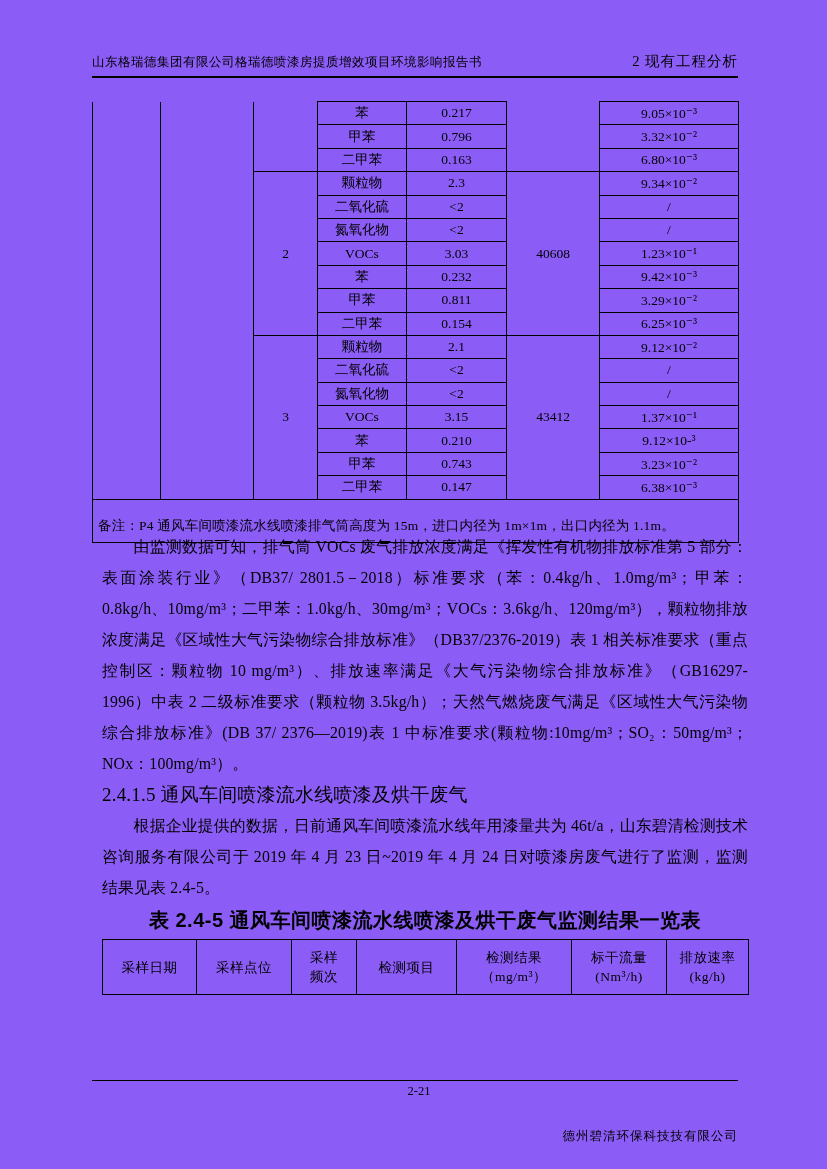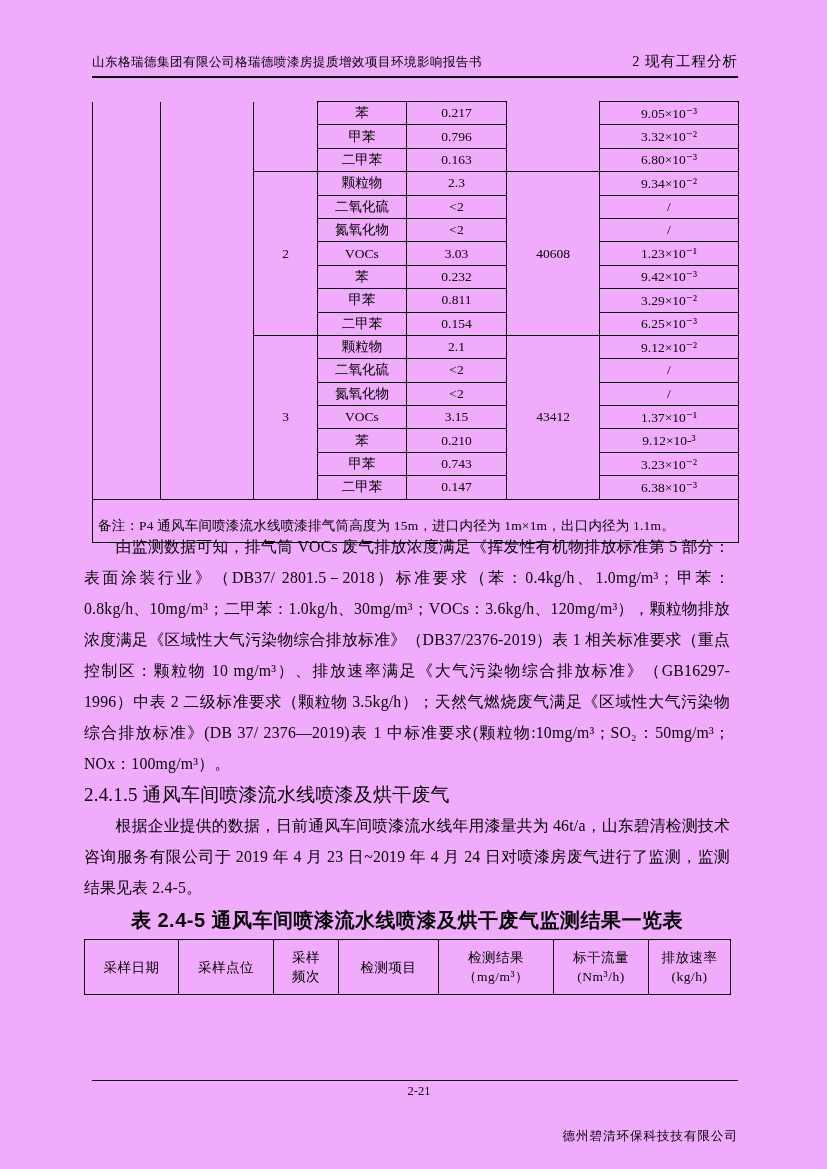--- a/index.html
+++ b/index.html
@@ -1,20 +1,20 @@
 <!DOCTYPE html>
 <html><head>
 <meta charset="utf-8">
 <style>
   html,body{margin:0;padding:0;background:#e8e8e8;}
   .page{
     position:relative;
     width:827px;height:1169px;
     margin:0 auto;
-    background:#f0abfc;
+    background:#8b5cf6;
     font-family:"Liberation Serif","DejaVu Serif",serif;
     color:#000;
     overflow:hidden;
   }
 
   
   .pg-header{position:absolute;left:92px;width:646px;top:52px;}
   .pg-header-row{display:flex;justify-content:space-between;align-items:flex-end;}
   .pg-header-left{font-size:12.5px;letter-spacing:.5px;}
   .pg-header-right{font-size:14.5px;letter-spacing:1px;}
@@ -26,21 +26,21 @@
       font-size:13.5px;padding:0;overflow:hidden;}
   .tbl td.no-top{border-top:none;}
   .top-table{position:absolute;top:101px;left:92px;}
   .top-table td{height:22.4px;}
   .top-table td.note-cell{
     text-align:left;height:28px;padding:12px 4px 2px 5px;font-size:13.5px;letter-spacing:.2px;
   }
   .num{font-family:"Liberation Serif","DejaVu Serif",serif;}
 
   
-  .bodytext{position:absolute;left:84px;width:646px;top:531px;}
+  .bodytext{position:absolute;left:102px;width:646px;top:531px;}
   .para{
     margin:0;font-size:15.8px;line-height:31px;
     text-align:justify;text-justify:inter-character;
     text-indent:2em;letter-spacing:.2px;
   }
   .section-heading{
     margin:0;font-size:19px;line-height:31px;font-weight:normal;
     text-align:left;letter-spacing:.2px;
   }
   .caption{

